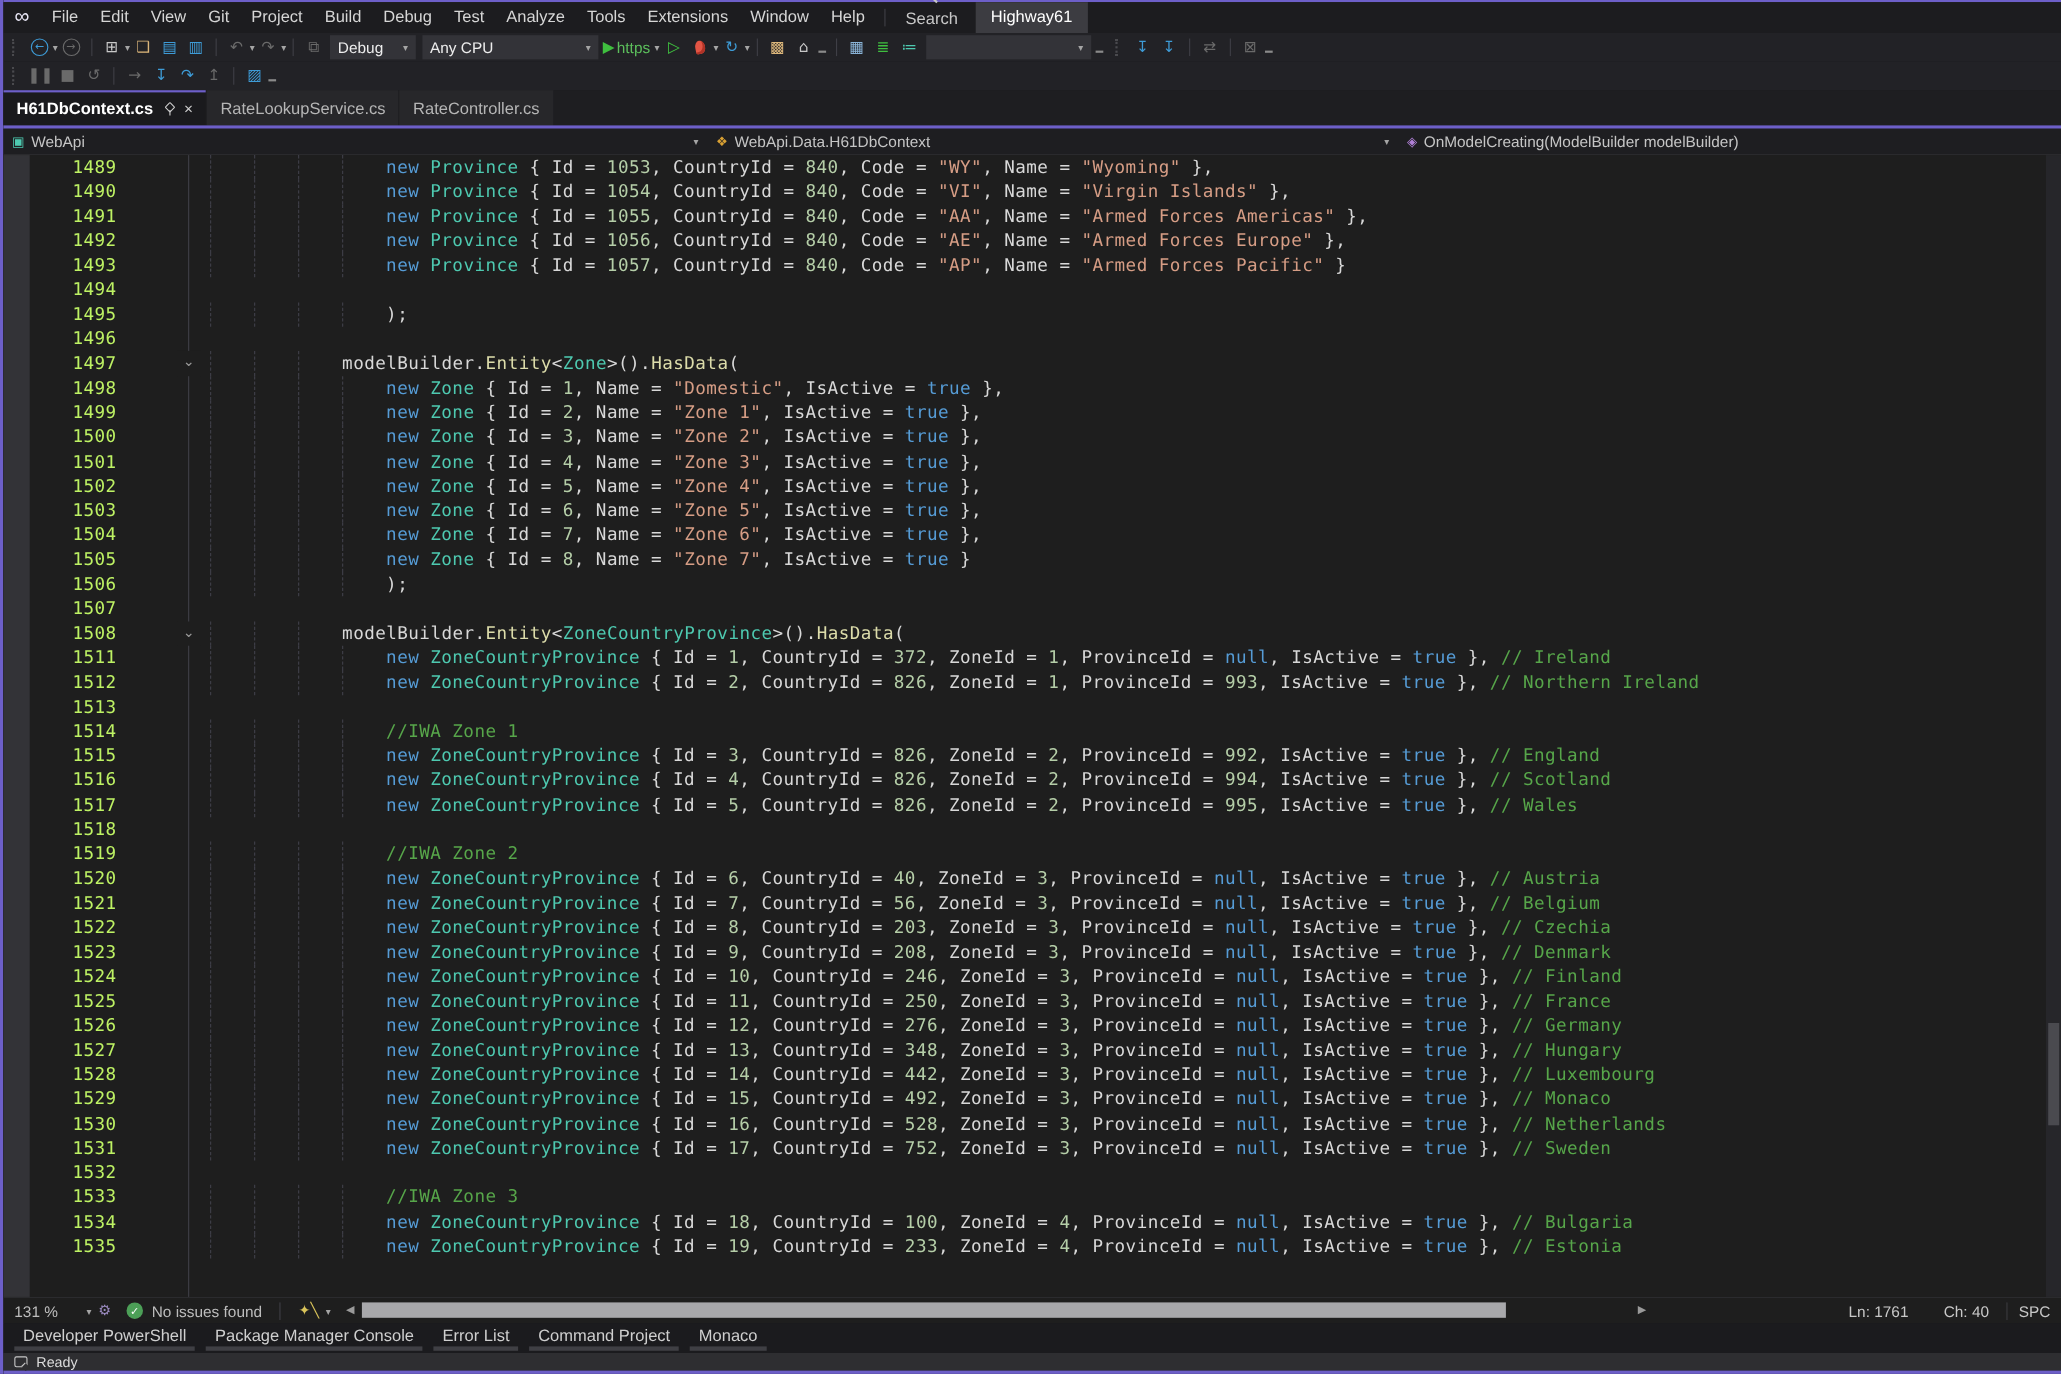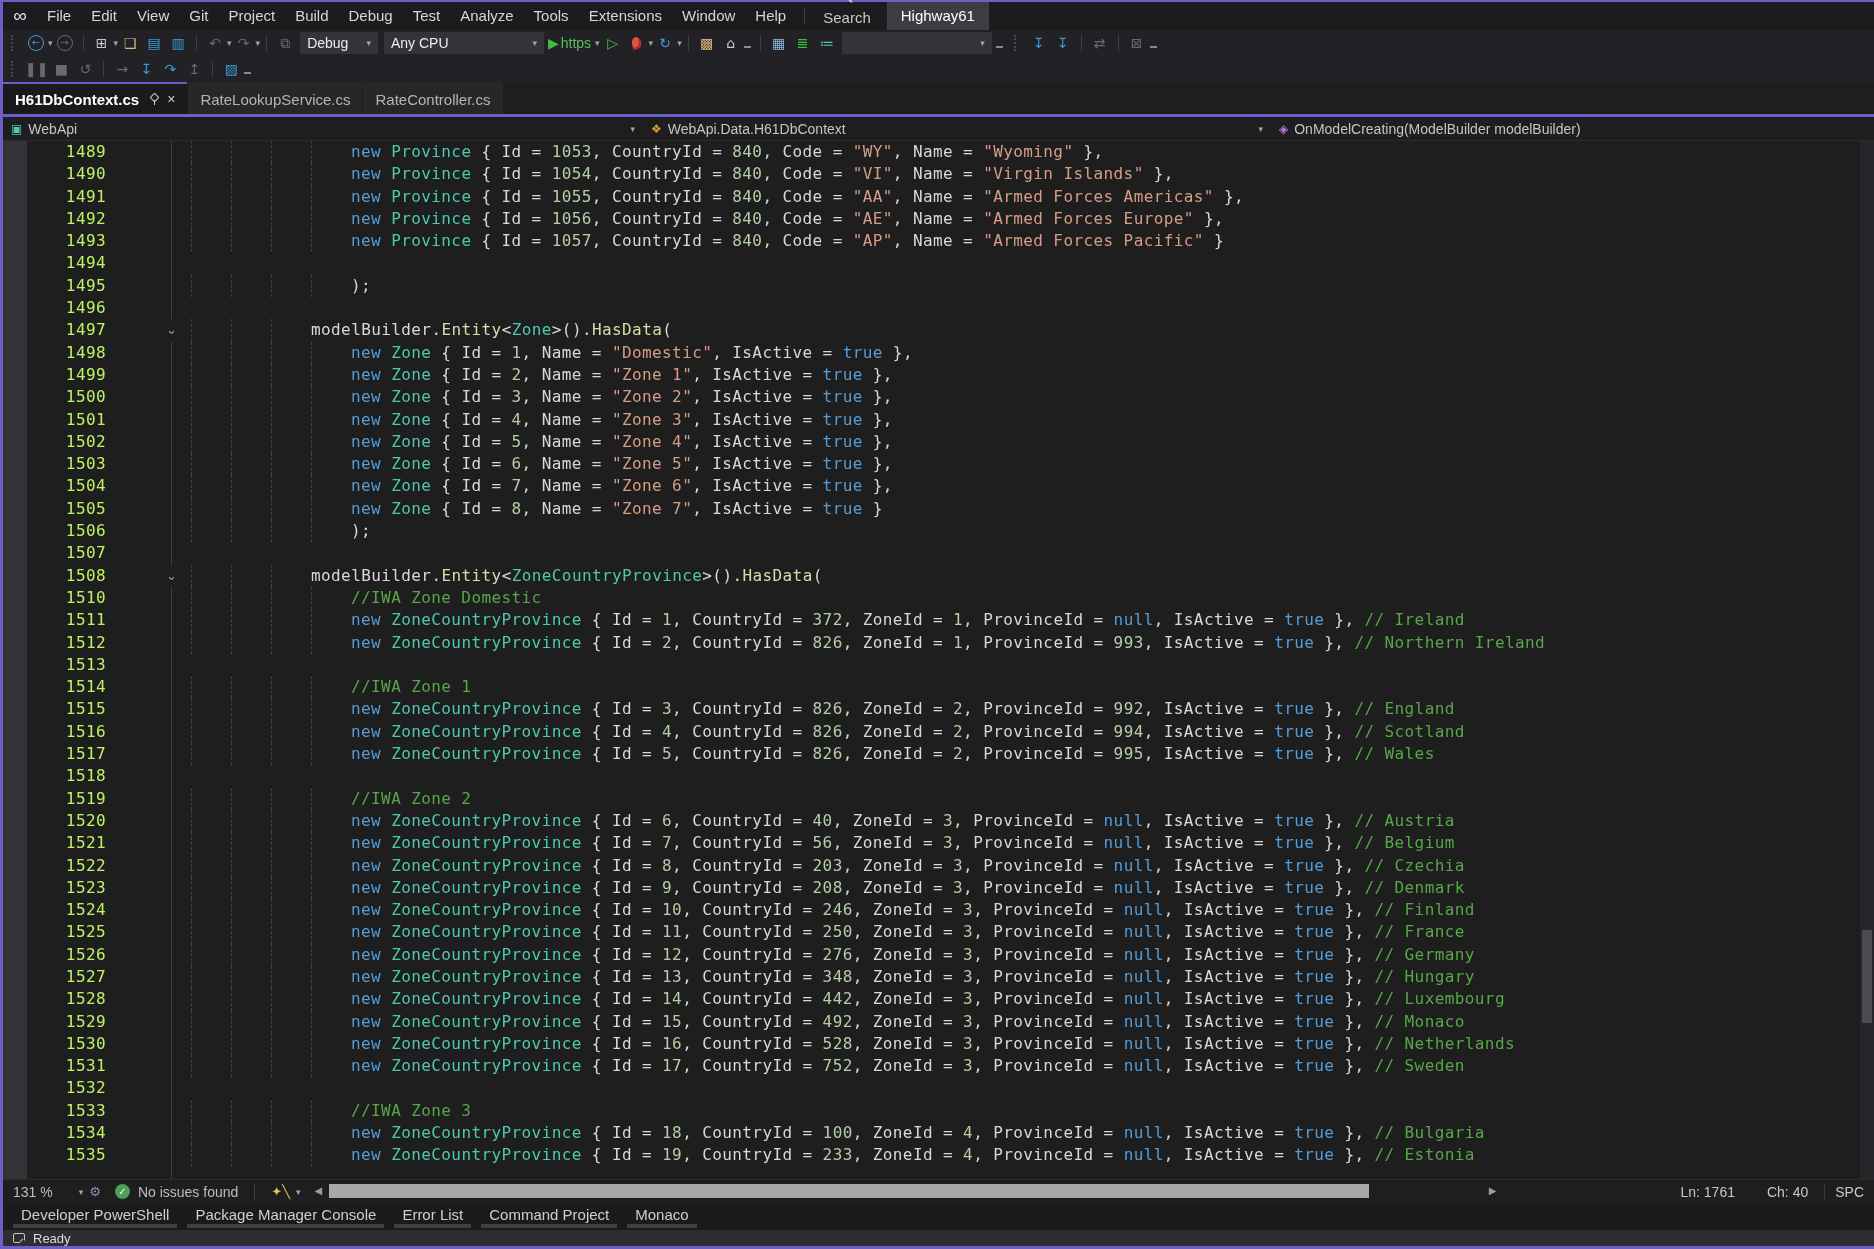--- a/index.html
+++ b/index.html
@@ -313,21 +313,20 @@
       <div class="crow"><div class="lnum">1499</div><div class="cline"><span class="iu"></span><span class="iu g"></span><span class="iu g"></span><span class="iu g"></span><span class="iu g"></span><span class="tk-k">new</span><span class="tk-p"> </span><span class="tk-t">Zone</span><span class="tk-p"> { Id = </span><span class="tk-n">2</span><span class="tk-p">, Name = </span><span class="tk-s">"Zone 1"</span><span class="tk-p">, IsActive = </span><span class="tk-k">true</span><span class="tk-p"> },</span></div></div>
       <div class="crow"><div class="lnum">1500</div><div class="cline"><span class="iu"></span><span class="iu g"></span><span class="iu g"></span><span class="iu g"></span><span class="iu g"></span><span class="tk-k">new</span><span class="tk-p"> </span><span class="tk-t">Zone</span><span class="tk-p"> { Id = </span><span class="tk-n">3</span><span class="tk-p">, Name = </span><span class="tk-s">"Zone 2"</span><span class="tk-p">, IsActive = </span><span class="tk-k">true</span><span class="tk-p"> },</span></div></div>
       <div class="crow"><div class="lnum">1501</div><div class="cline"><span class="iu"></span><span class="iu g"></span><span class="iu g"></span><span class="iu g"></span><span class="iu g"></span><span class="tk-k">new</span><span class="tk-p"> </span><span class="tk-t">Zone</span><span class="tk-p"> { Id = </span><span class="tk-n">4</span><span class="tk-p">, Name = </span><span class="tk-s">"Zone 3"</span><span class="tk-p">, IsActive = </span><span class="tk-k">true</span><span class="tk-p"> },</span></div></div>
       <div class="crow"><div class="lnum">1502</div><div class="cline"><span class="iu"></span><span class="iu g"></span><span class="iu g"></span><span class="iu g"></span><span class="iu g"></span><span class="tk-k">new</span><span class="tk-p"> </span><span class="tk-t">Zone</span><span class="tk-p"> { Id = </span><span class="tk-n">5</span><span class="tk-p">, Name = </span><span class="tk-s">"Zone 4"</span><span class="tk-p">, IsActive = </span><span class="tk-k">true</span><span class="tk-p"> },</span></div></div>
       <div class="crow"><div class="lnum">1503</div><div class="cline"><span class="iu"></span><span class="iu g"></span><span class="iu g"></span><span class="iu g"></span><span class="iu g"></span><span class="tk-k">new</span><span class="tk-p"> </span><span class="tk-t">Zone</span><span class="tk-p"> { Id = </span><span class="tk-n">6</span><span class="tk-p">, Name = </span><span class="tk-s">"Zone 5"</span><span class="tk-p">, IsActive = </span><span class="tk-k">true</span><span class="tk-p"> },</span></div></div>
       <div class="crow"><div class="lnum">1504</div><div class="cline"><span class="iu"></span><span class="iu g"></span><span class="iu g"></span><span class="iu g"></span><span class="iu g"></span><span class="tk-k">new</span><span class="tk-p"> </span><span class="tk-t">Zone</span><span class="tk-p"> { Id = </span><span class="tk-n">7</span><span class="tk-p">, Name = </span><span class="tk-s">"Zone 6"</span><span class="tk-p">, IsActive = </span><span class="tk-k">true</span><span class="tk-p"> },</span></div></div>
       <div class="crow"><div class="lnum">1505</div><div class="cline"><span class="iu"></span><span class="iu g"></span><span class="iu g"></span><span class="iu g"></span><span class="iu g"></span><span class="tk-k">new</span><span class="tk-p"> </span><span class="tk-t">Zone</span><span class="tk-p"> { Id = </span><span class="tk-n">8</span><span class="tk-p">, Name = </span><span class="tk-s">"Zone 7"</span><span class="tk-p">, IsActive = </span><span class="tk-k">true</span><span class="tk-p"> }</span></div></div>
       <div class="crow"><div class="lnum">1506</div><div class="cline"><span class="iu"></span><span class="iu g"></span><span class="iu g"></span><span class="iu g"></span><span class="iu g"></span><span class="tk-p">);</span></div></div>
       <div class="crow"><div class="lnum">1507</div><div class="cline"><span class="iu"></span><span class="iu g"></span><span class="iu g"></span><span class="iu g"></span><span class="iu g"></span></div></div>
       <div class="crow"><div class="lnum">1508</div><div class="foldmark">⌄</div><div class="cline"><span class="iu"></span><span class="iu g"></span><span class="iu g"></span><span class="iu g"></span><span class="tk-p">modelBuilder.</span><span class="tk-m">Entity</span><span class="tk-p">&lt;</span><span class="tk-t">ZoneCountryProvince</span><span class="tk-p">&gt;().</span><span class="tk-m">HasData</span><span class="tk-p">(</span></div></div>
-      <div class="crow"><div class="lnum">1510</div><div class="cline"><span class="iu"></span><span class="iu g"></span><span class="iu g"></span><span class="iu g"></span><span class="iu g"></span><span class="tk-c">//IWA Zone Domestic</span></div></div>
       <div class="crow"><div class="lnum">1511</div><div class="cline"><span class="iu"></span><span class="iu g"></span><span class="iu g"></span><span class="iu g"></span><span class="iu g"></span><span class="tk-k">new</span><span class="tk-p"> </span><span class="tk-t">ZoneCountryProvince</span><span class="tk-p"> { Id = </span><span class="tk-n">1</span><span class="tk-p">, CountryId = </span><span class="tk-n">372</span><span class="tk-p">, ZoneId = </span><span class="tk-n">1</span><span class="tk-p">, ProvinceId = </span><span class="tk-k">null</span><span class="tk-p">, IsActive = </span><span class="tk-k">true</span><span class="tk-p"> }, </span><span class="tk-c">// Ireland</span></div></div>
       <div class="crow"><div class="lnum">1512</div><div class="cline"><span class="iu"></span><span class="iu g"></span><span class="iu g"></span><span class="iu g"></span><span class="iu g"></span><span class="tk-k">new</span><span class="tk-p"> </span><span class="tk-t">ZoneCountryProvince</span><span class="tk-p"> { Id = </span><span class="tk-n">2</span><span class="tk-p">, CountryId = </span><span class="tk-n">826</span><span class="tk-p">, ZoneId = </span><span class="tk-n">1</span><span class="tk-p">, ProvinceId = </span><span class="tk-n">993</span><span class="tk-p">, IsActive = </span><span class="tk-k">true</span><span class="tk-p"> }, </span><span class="tk-c">// Northern Ireland</span></div></div>
       <div class="crow"><div class="lnum">1513</div><div class="cline"><span class="iu"></span><span class="iu g"></span><span class="iu g"></span><span class="iu g"></span><span class="iu g"></span></div></div>
       <div class="crow"><div class="lnum">1514</div><div class="cline"><span class="iu"></span><span class="iu g"></span><span class="iu g"></span><span class="iu g"></span><span class="iu g"></span><span class="tk-c">//IWA Zone 1</span></div></div>
       <div class="crow"><div class="lnum">1515</div><div class="cline"><span class="iu"></span><span class="iu g"></span><span class="iu g"></span><span class="iu g"></span><span class="iu g"></span><span class="tk-k">new</span><span class="tk-p"> </span><span class="tk-t">ZoneCountryProvince</span><span class="tk-p"> { Id = </span><span class="tk-n">3</span><span class="tk-p">, CountryId = </span><span class="tk-n">826</span><span class="tk-p">, ZoneId = </span><span class="tk-n">2</span><span class="tk-p">, ProvinceId = </span><span class="tk-n">992</span><span class="tk-p">, IsActive = </span><span class="tk-k">true</span><span class="tk-p"> }, </span><span class="tk-c">// England</span></div></div>
       <div class="crow"><div class="lnum">1516</div><div class="cline"><span class="iu"></span><span class="iu g"></span><span class="iu g"></span><span class="iu g"></span><span class="iu g"></span><span class="tk-k">new</span><span class="tk-p"> </span><span class="tk-t">ZoneCountryProvince</span><span class="tk-p"> { Id = </span><span class="tk-n">4</span><span class="tk-p">, CountryId = </span><span class="tk-n">826</span><span class="tk-p">, ZoneId = </span><span class="tk-n">2</span><span class="tk-p">, ProvinceId = </span><span class="tk-n">994</span><span class="tk-p">, IsActive = </span><span class="tk-k">true</span><span class="tk-p"> }, </span><span class="tk-c">// Scotland</span></div></div>
       <div class="crow"><div class="lnum">1517</div><div class="cline"><span class="iu"></span><span class="iu g"></span><span class="iu g"></span><span class="iu g"></span><span class="iu g"></span><span class="tk-k">new</span><span class="tk-p"> </span><span class="tk-t">ZoneCountryProvince</span><span class="tk-p"> { Id = </span><span class="tk-n">5</span><span class="tk-p">, CountryId = </span><span class="tk-n">826</span><span class="tk-p">, ZoneId = </span><span class="tk-n">2</span><span class="tk-p">, ProvinceId = </span><span class="tk-n">995</span><span class="tk-p">, IsActive = </span><span class="tk-k">true</span><span class="tk-p"> }, </span><span class="tk-c">// Wales</span></div></div>
       <div class="crow"><div class="lnum">1518</div><div class="cline"><span class="iu"></span><span class="iu g"></span><span class="iu g"></span><span class="iu g"></span><span class="iu g"></span></div></div>
       <div class="crow"><div class="lnum">1519</div><div class="cline"><span class="iu"></span><span class="iu g"></span><span class="iu g"></span><span class="iu g"></span><span class="iu g"></span><span class="tk-c">//IWA Zone 2</span></div></div>
       <div class="crow"><div class="lnum">1520</div><div class="cline"><span class="iu"></span><span class="iu g"></span><span class="iu g"></span><span class="iu g"></span><span class="iu g"></span><span class="tk-k">new</span><span class="tk-p"> </span><span class="tk-t">ZoneCountryProvince</span><span class="tk-p"> { Id = </span><span class="tk-n">6</span><span class="tk-p">, CountryId = </span><span class="tk-n">40</span><span class="tk-p">, ZoneId = </span><span class="tk-n">3</span><span class="tk-p">, ProvinceId = </span><span class="tk-k">null</span><span class="tk-p">, IsActive = </span><span class="tk-k">true</span><span class="tk-p"> }, </span><span class="tk-c">// Austria</span></div></div>

